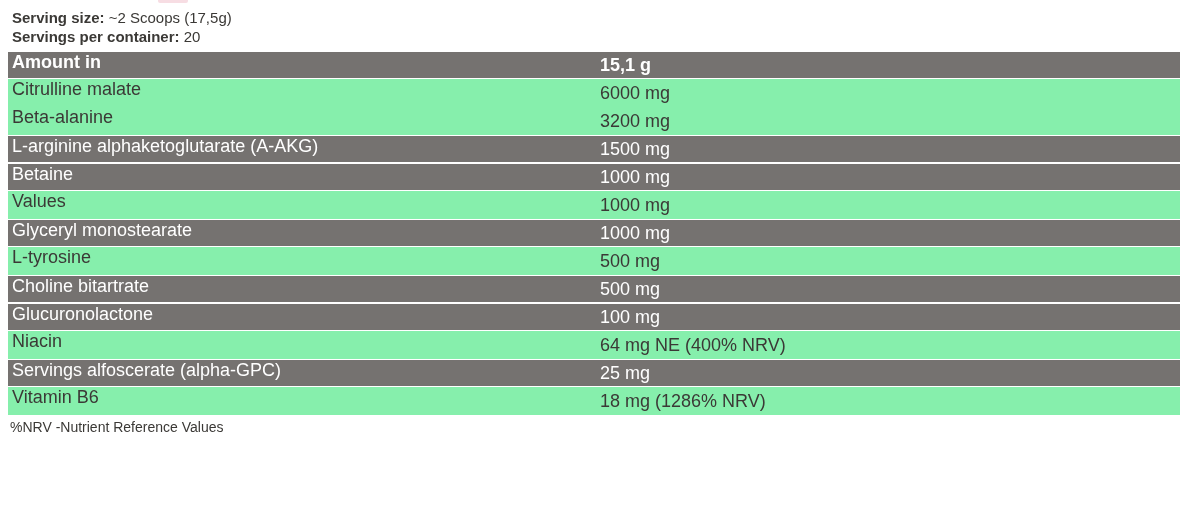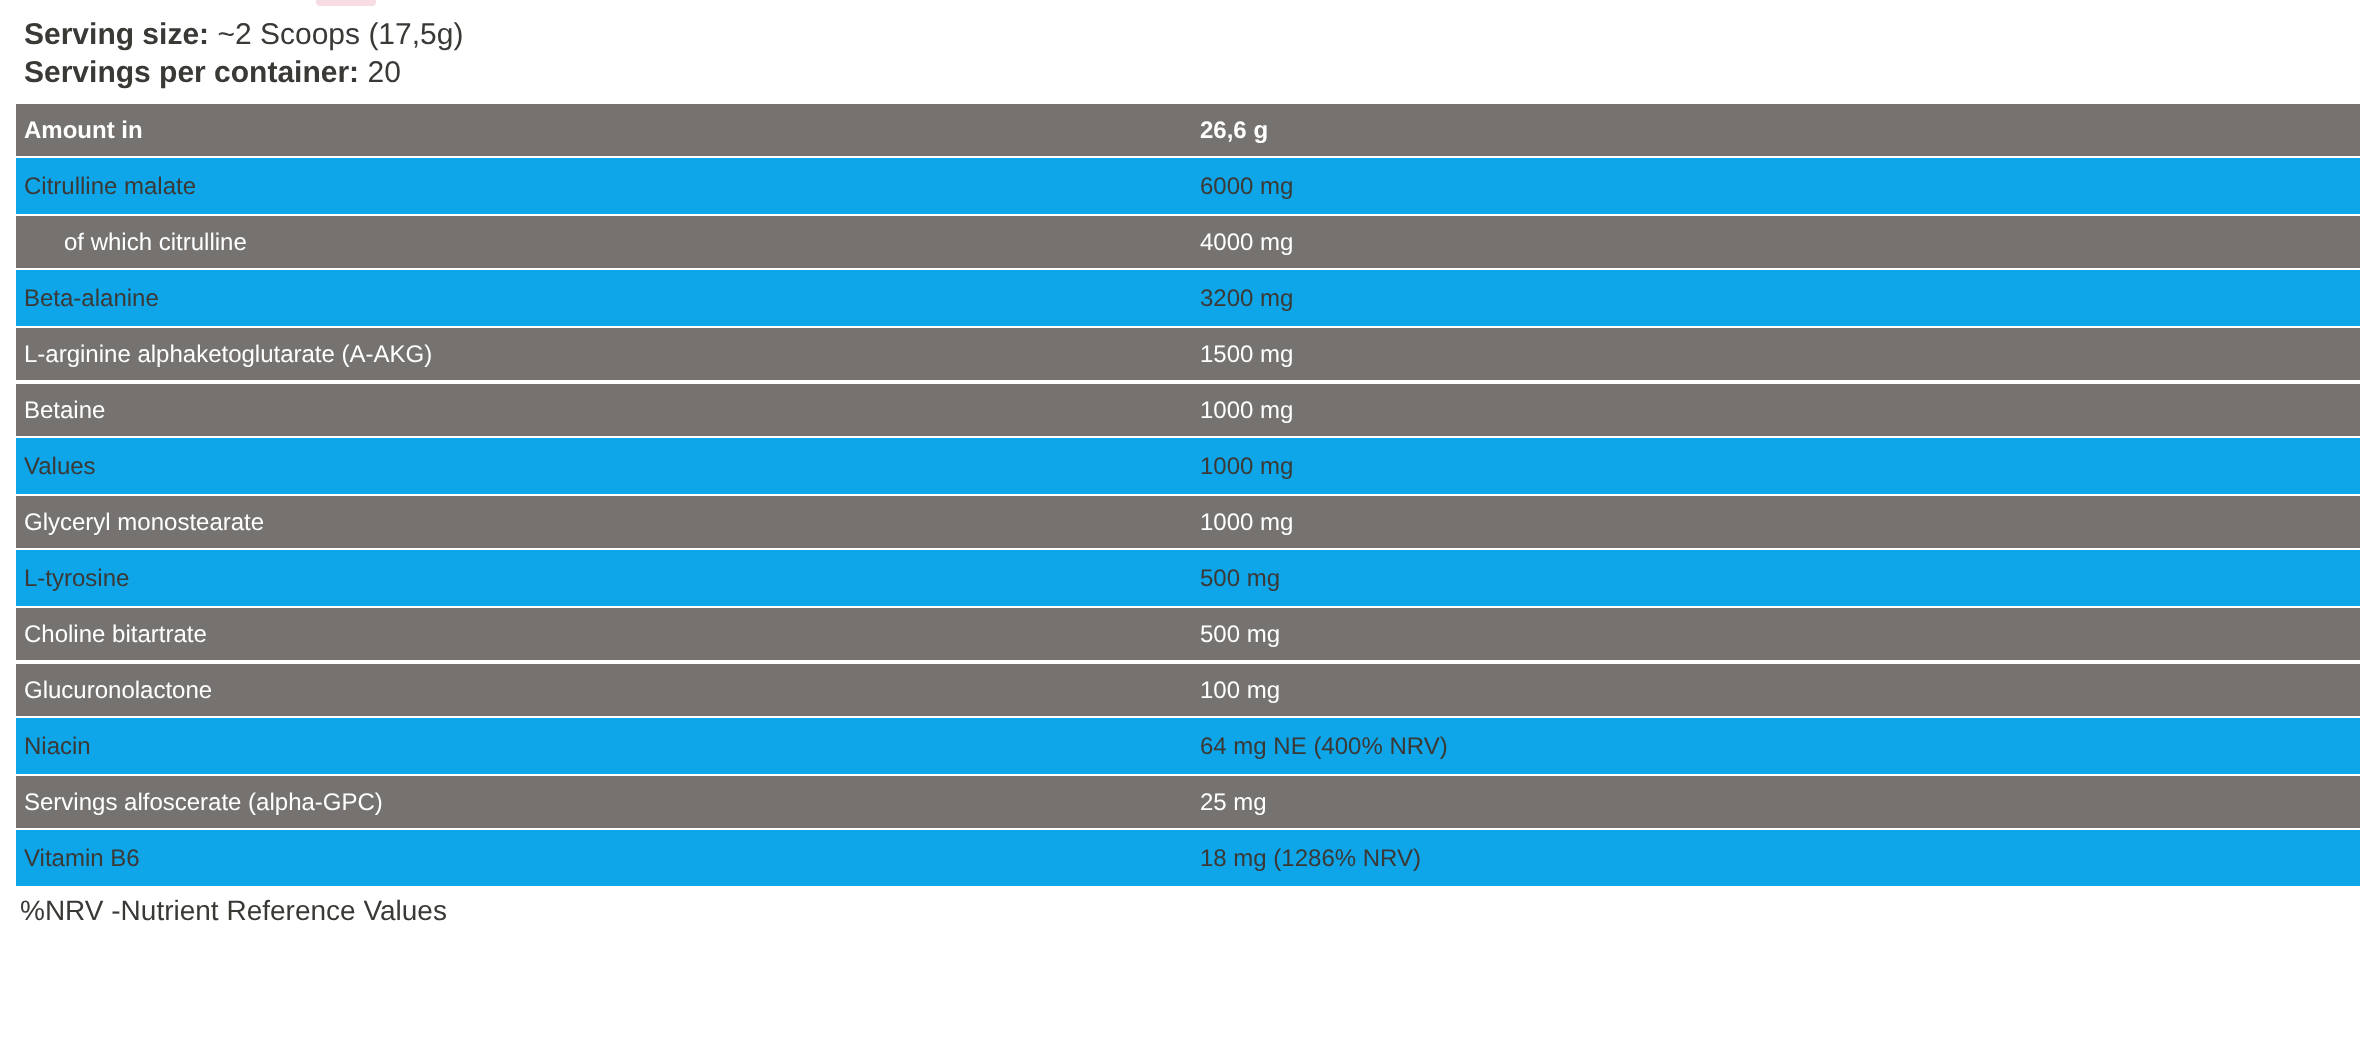--- a/index.html
+++ b/index.html
@@ -29,31 +29,30 @@
   }
   .top-info .line { line-height: 19px; }
   .top-info .lbl { font-weight: bold; }
   .supplement-table {
     margin: 5px 7px 0 8px;
   }
   .t-row {
     position: relative;
     height: 28px;
     display: flex;
-    align-items: center;
-    font-size: 12px;
+    font-size: 18px;
   }
   .t-row.dark {
     background: #757270;
     color: #ffffff;
     border-top: 1px solid #ffffff;
     border-bottom: 1px solid #ffffff;
   }
   .t-row.light {
-    background: #0ea5e9;
+    background: #86efac;
     color: #3b3936;
   }
   .t-row.header-row { font-weight: bold; }
   .row-label { white-space: nowrap; }
   .indent-0 .row-label { padding-left: 4px; }
   .indent-1 .row-label { padding-left: 24px; }
   .indent-2 .row-label { padding-left: 33px; }
   .row-value {
     position: absolute;
     left: 592px;
@@ -84,30 +83,26 @@
     </div>
     <div class="line">
       <span class="lbl">Servings per container:</span>
       <span>20</span>
     </div>
   </div>
 
   <div class="supplement-table">
     <div class="t-row dark header-row indent-0">
       <span class="row-label">Amount in</span>
-      <span class="row-value">26,6 g</span>
+      <span class="row-value">15,1 g</span>
     </div>
     <div id="table-body">
         <div class="t-row light indent-0">
     <span class="row-label">Citrulline malate</span>
     <span class="row-value">6000 mg</span>
-  </div>
-        <div class="t-row dark indent-1">
-    <span class="row-label">of which citrulline</span>
-    <span class="row-value">4000 mg</span>
   </div>
         <div class="t-row light indent-0">
     <span class="row-label">Beta-alanine</span>
     <span class="row-value">3200 mg</span>
   </div>
         <div class="t-row dark indent-0">
     <span class="row-label">L-arginine alphaketoglutarate (A-AKG)</span>
     <span class="row-value">1500 mg</span>
   </div>
         <div class="t-row dark indent-0">

